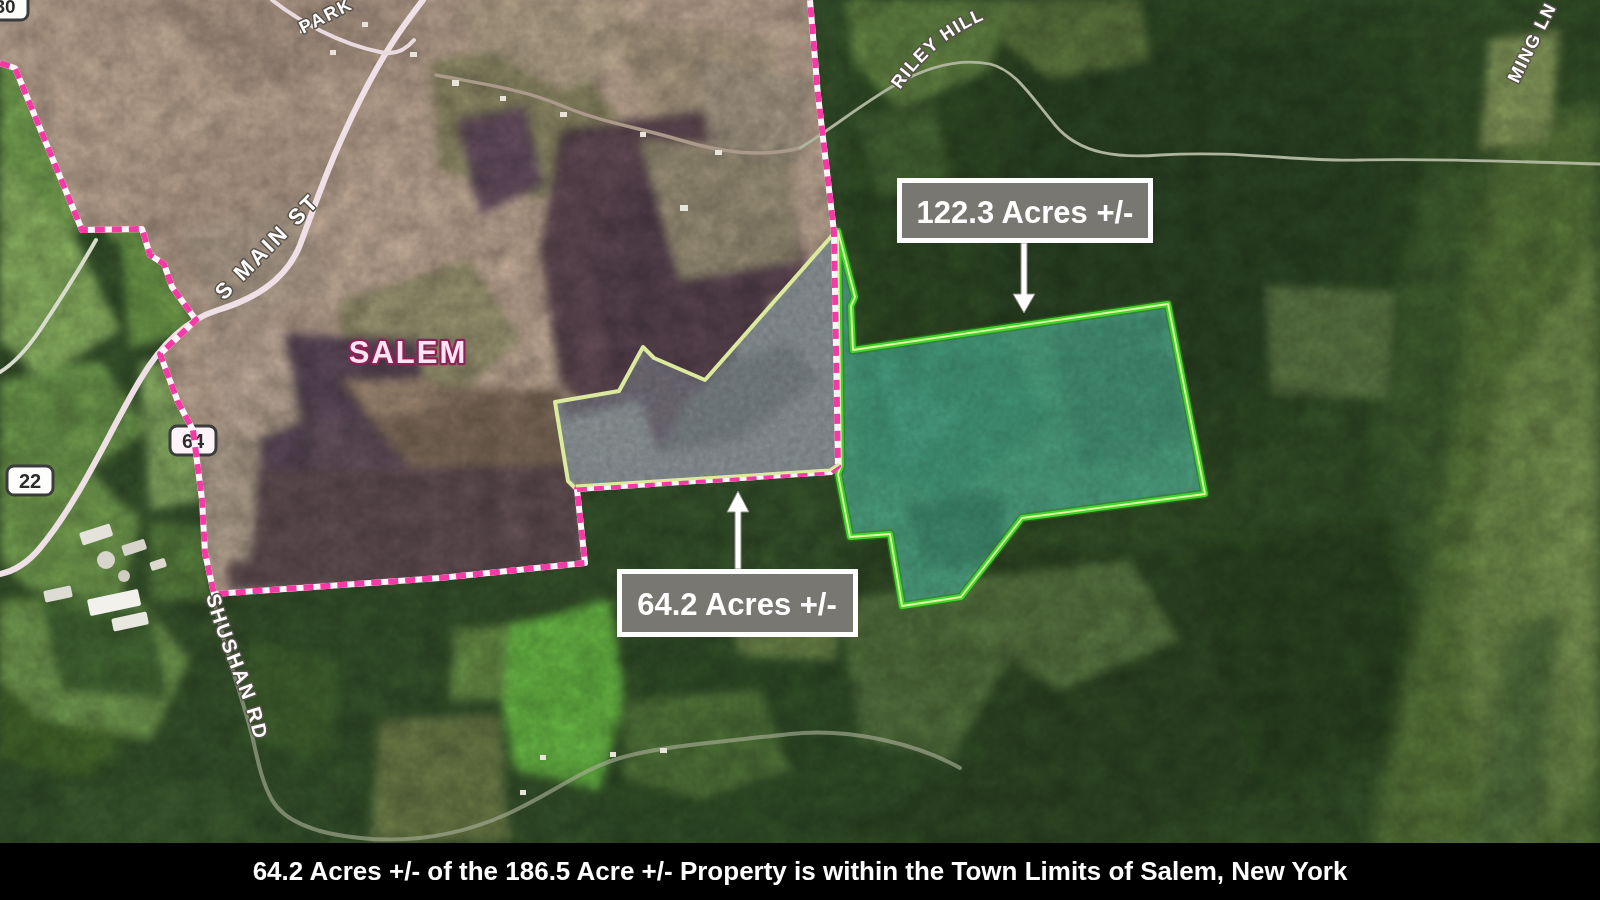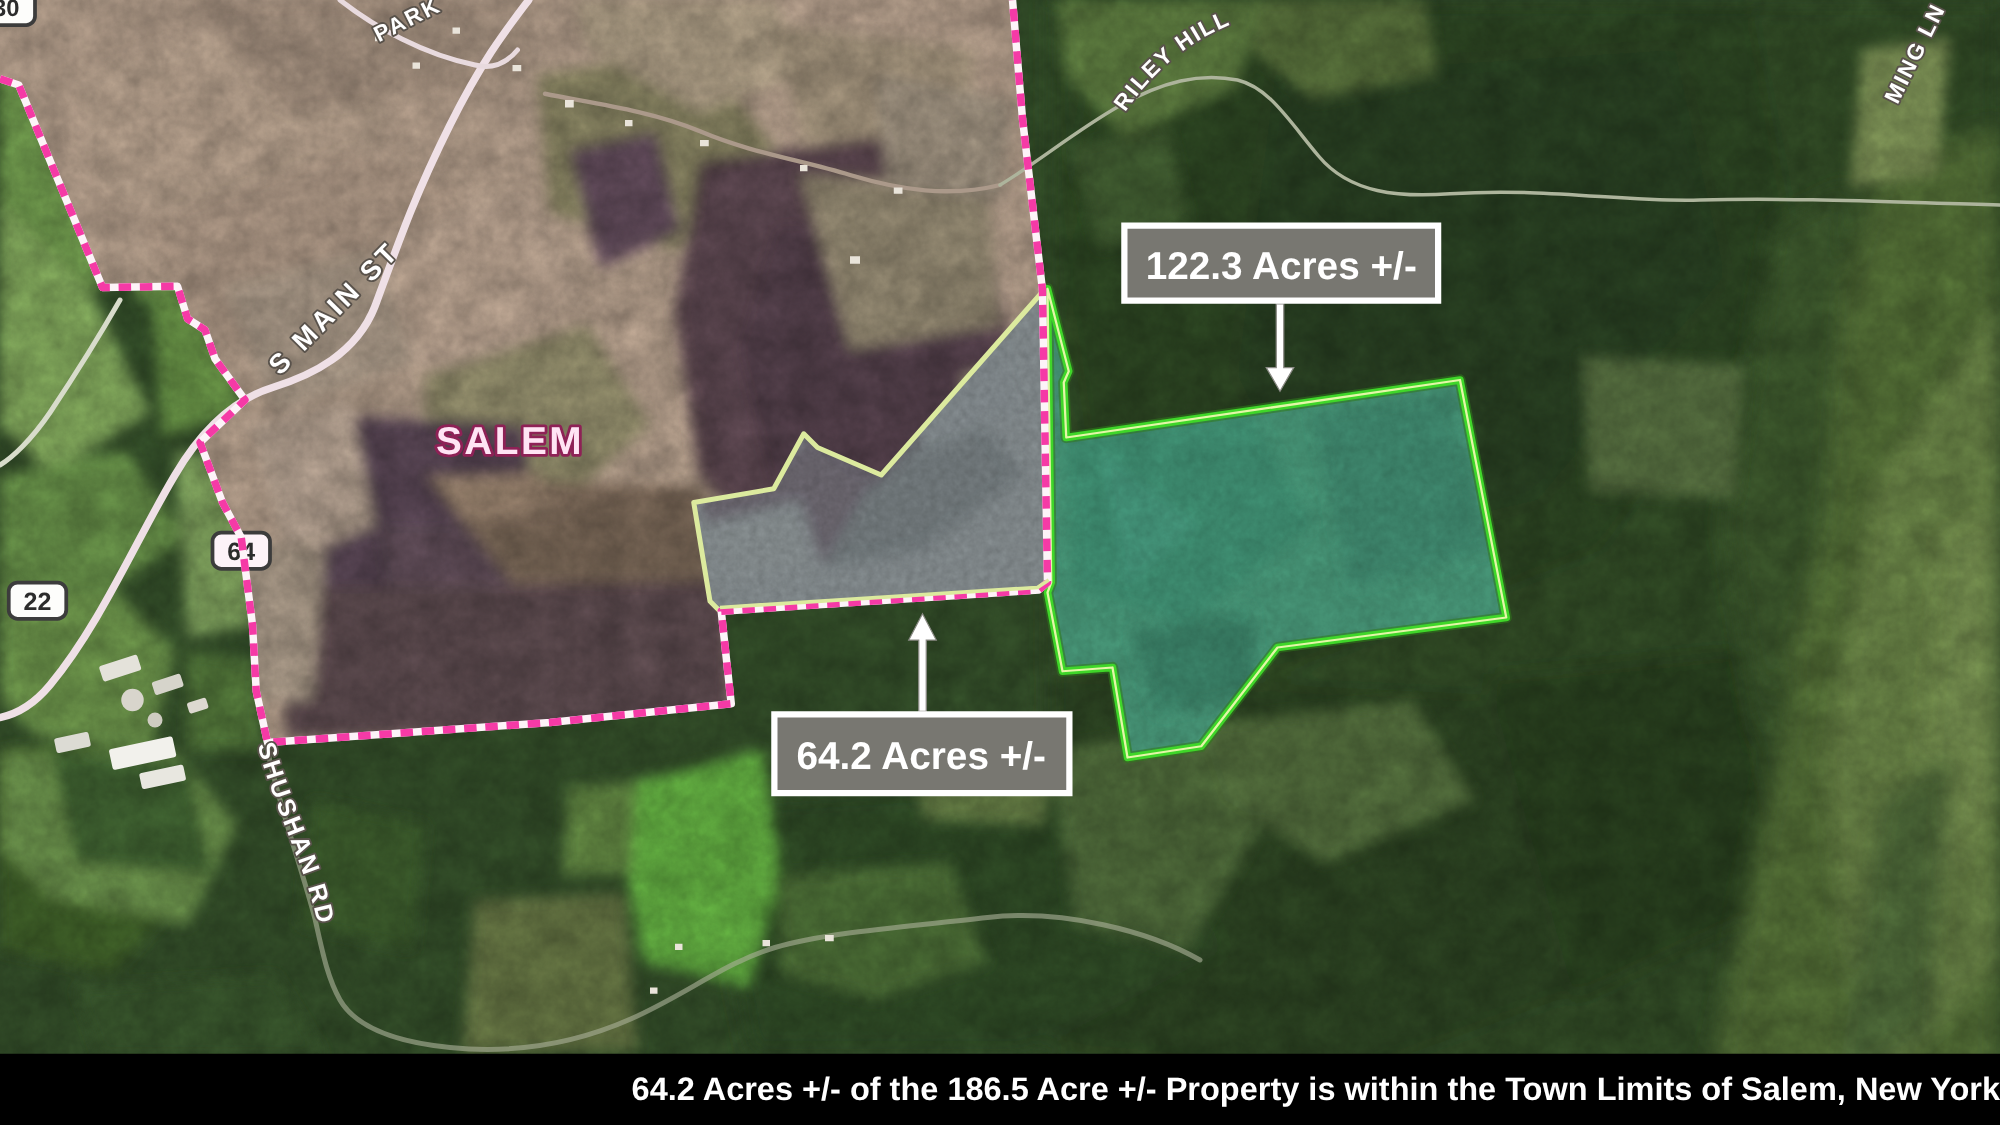--- a/index.html
+++ b/index.html
@@ -1,19 +1,19 @@
 <!DOCTYPE html>
 <html><head>
 <meta charset="utf-8">
 <style>
   html,body{margin:0;padding:0;background:#000;}
   .stage{position:relative;width:1600px;height:900px;overflow:hidden;font-family:"Liberation Sans",sans-serif;}
   svg{display:block;}
   .caption{position:absolute;left:0;bottom:0;width:1600px;height:57px;background:#000;color:#fff;
-    font-family:"Liberation Sans",sans-serif;font-weight:bold;font-size:26px;line-height:57px;text-align:right;}
+    font-family:"Liberation Sans",sans-serif;font-weight:bold;font-size:26px;line-height:57px;text-align:center;}
 </style>
 </head>
 <body>
 <div class="stage">
 
 <svg width="1600" height="900" viewBox="0 0 1600 900">
 <defs>
   <filter id="soft" x="-30%" y="-30%" width="160%" height="160%">
           <feGaussianBlur stdDeviation="9"></feGaussianBlur>
         </filter>

